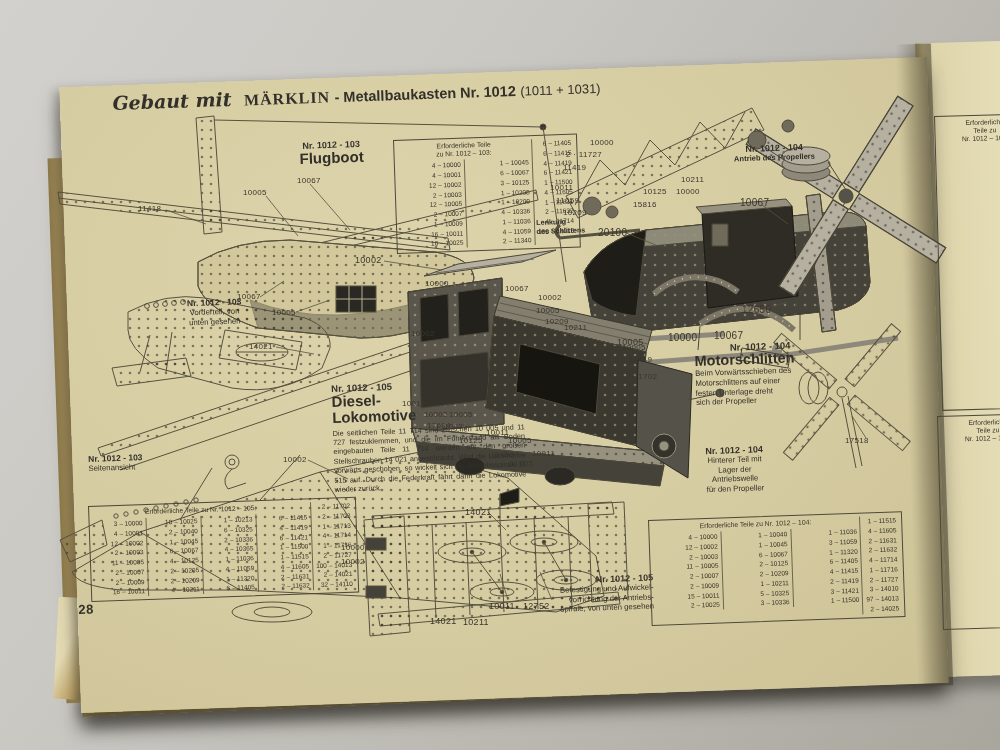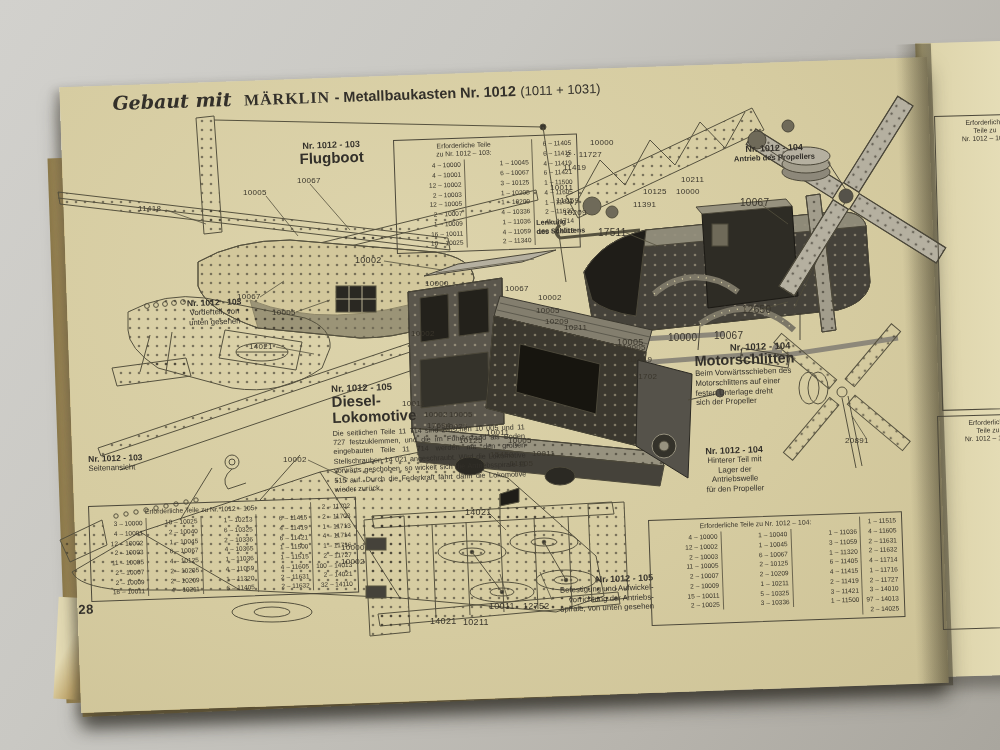--- a/index.html
+++ b/index.html
@@ -316,28 +316,28 @@
     <span class="plabel" style="left: 283px; top: 455px;">10002</span>
     <span class="plabel" style="left: 590px; top: 138px;">10000</span>
     <span class="plabel" style="left: 566px; top: 150px;">2 · 11727</span>
     <span class="plabel" style="left: 563px; top: 163px;">11419</span>
     <span class="plabel" style="left: 550px; top: 183px;">10011</span>
     <span class="plabel" style="left: 556px; top: 196px;">11059</span>
     <span class="plabel" style="left: 563px; top: 208px;">10209</span>
     <span class="plabel" style="left: 681px; top: 175px;">10211</span>
     <span class="plabel" style="left: 643px; top: 187px;">10125</span>
     <span class="plabel" style="left: 676px; top: 187px;">10000</span>
-    <span class="plabel" style="left: 633px; top: 200px;">11391</span>
+    <span class="plabel" style="left: 633px; top: 200px;">15816</span>
     <span class="plabel" style="left: 740px; top: 197px; font-size: 10px;">10067</span>
-    <span class="plabel" style="left: 598px; top: 227px; font-size: 10px;">17511</span>
+    <span class="plabel" style="left: 598px; top: 227px; font-size: 10px;">20100</span>
     <span class="plabel" style="left: 742px; top: 304px; font-size: 10px;">12650</span>
     <span class="plabel" style="left: 668px; top: 332px; font-size: 10px;">10000</span>
     <span class="plabel" style="left: 714px; top: 330px; font-size: 10px;">10067</span>
     <span class="plabel" style="left: 617px; top: 337px; font-size: 9px;">10005</span>
-    <span class="plabel" style="left: 845px; top: 436px;">20891</span>
+    <span class="plabel" style="left: 845px; top: 436px;">17518</span>
     <span class="plabel" style="left: 425px; top: 279px;">10000</span>
     <span class="plabel" style="left: 505px; top: 284px;">10067</span>
     <span class="plabel" style="left: 538px; top: 293px;">10002</span>
     <span class="plabel" style="left: 536px; top: 306px;">10005</span>
     <span class="plabel" style="left: 545px; top: 317px;">10209</span>
     <span class="plabel" style="left: 564px; top: 323px;">10211</span>
     <span class="plabel" style="left: 411px; top: 329px;">10002</span>
     <span class="plabel" style="left: 622px; top: 343px;">10005</span>
     <span class="plabel" style="left: 629px; top: 355px;">11419</span>
     <span class="plabel" style="left: 634px; top: 372px;">11702</span>

